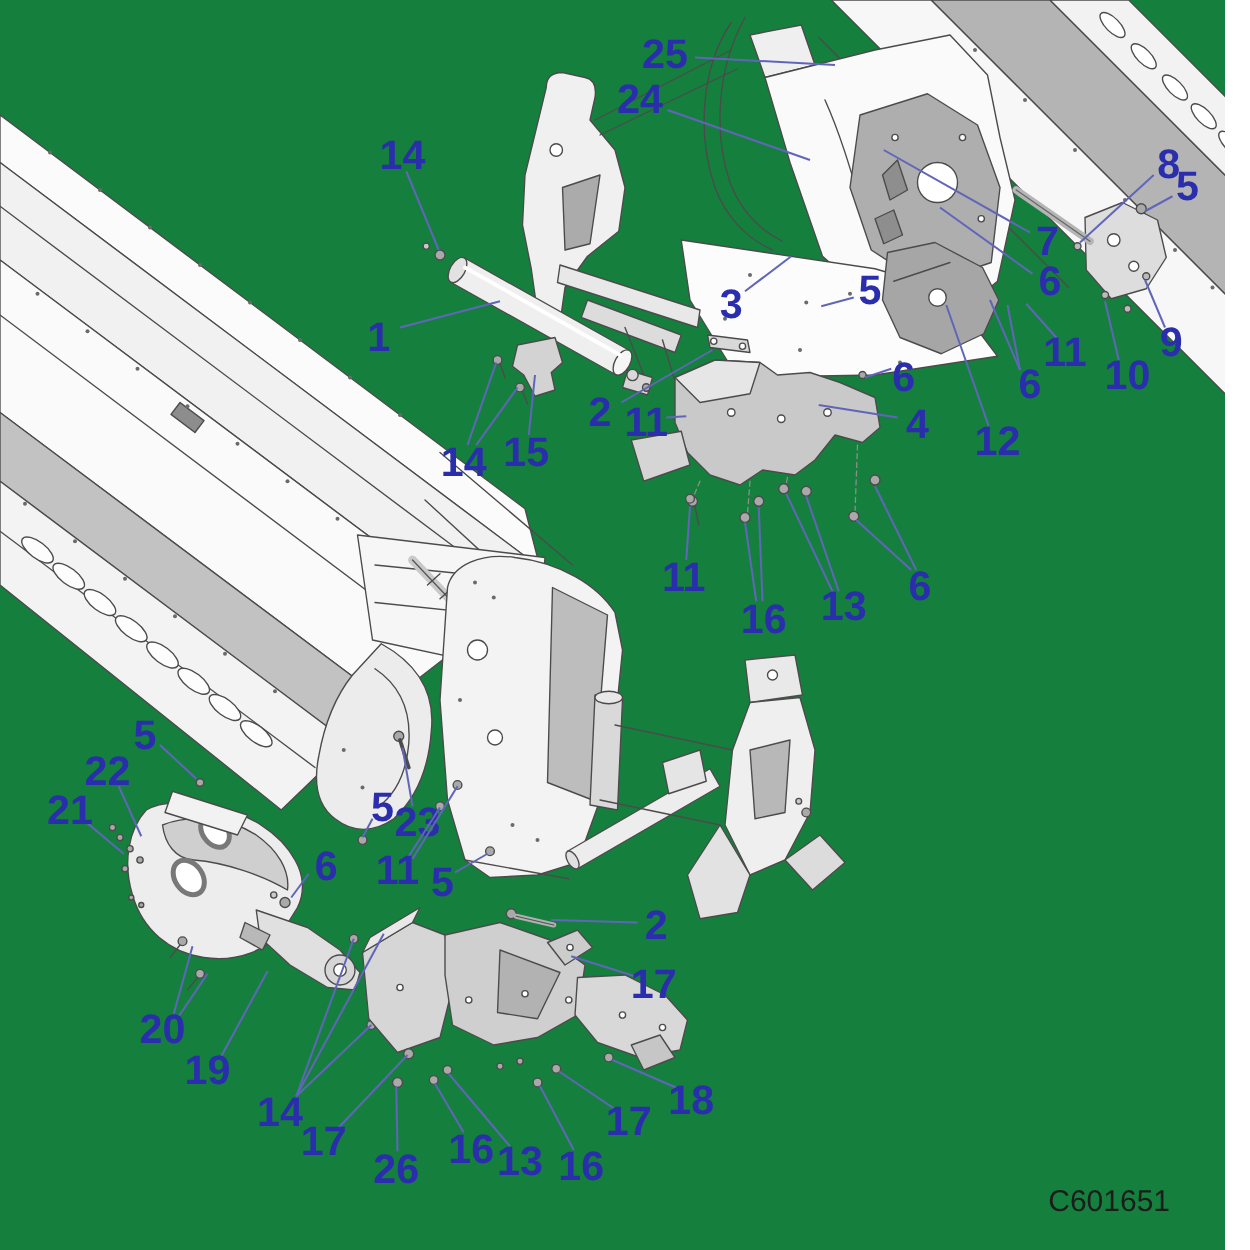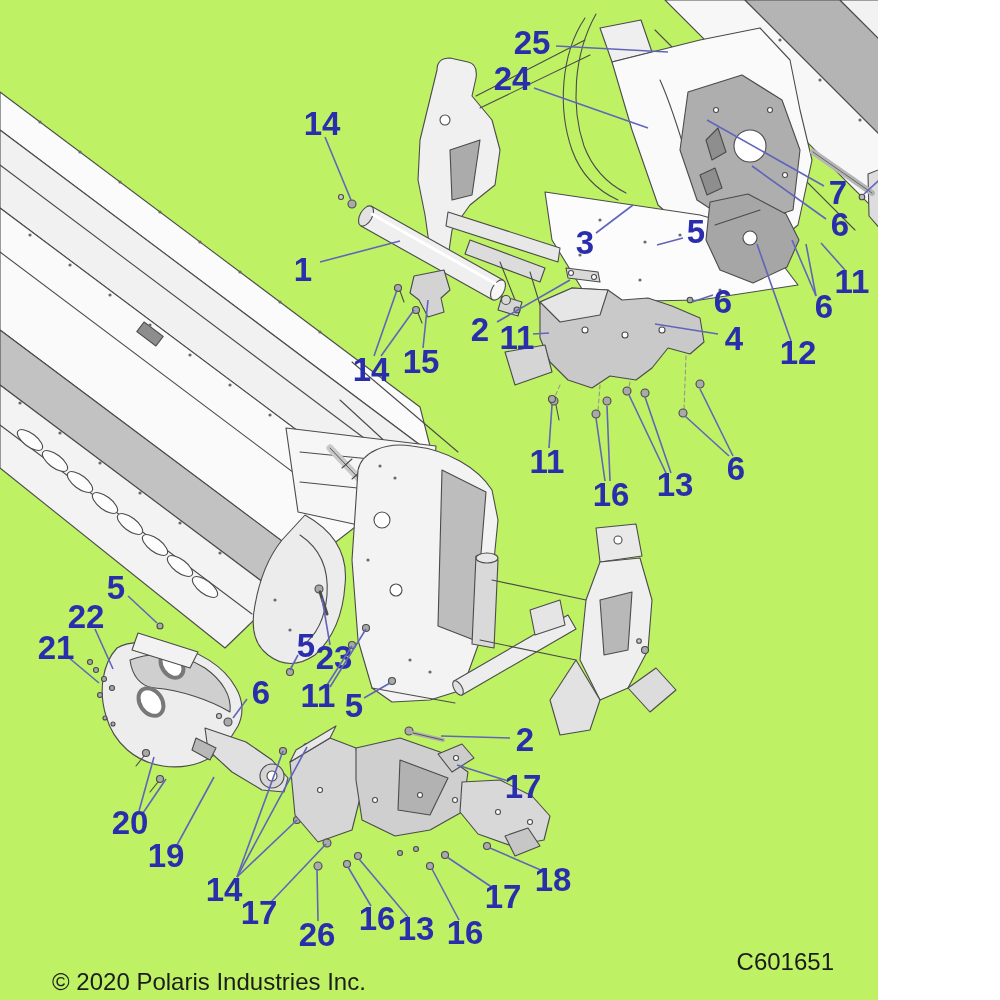--- a/index.html
+++ b/index.html
@@ -1,16 +1,16 @@
 <!DOCTYPE html>
 <html><head>
 <meta charset="utf-8">
 <style>
   html,body{margin:0;padding:0;background:#fff;}
-  #stage{position:relative;width:878px;height:1000px;background:#bef264;overflow:hidden;
+  #stage{position:relative;width:980px;height:1000px;background:#15803d;overflow:hidden;
          font-family:"Liberation Sans", sans-serif;}
   svg{position:absolute;left:0;top:0;}
   .art{stroke:#4b4b4b;stroke-width:1.1;fill:none;stroke-linejoin:round;stroke-linecap:round;}
   .callout{font-family:"Liberation Sans", sans-serif;font-weight:bold;font-size:33px;
            text-anchor:middle;}
   .leader{stroke-width:1.6;fill:none;}
   .dash{stroke:#8f8f8f;stroke-width:1;stroke-dasharray:4 3;fill:none;}
   #footer-left{position:absolute;left:52px;top:968px;font-size:24px;color:#1c1c1c;}
   #footer-right{position:absolute;right:44px;top:948px;font-size:24px;color:#1c1c1c;}
 </style>
@@ -411,15 +411,14 @@
         <text x="503" y="908" class="callout" fill="#2a2eac">17</text>
         <line x1="543" y1="871" x2="490" y2="848" class="leader" stroke="#6165ba"></line>
         <text x="553" y="891" class="callout" fill="#2a2eac">18</text>
         <line x1="510" y1="738" x2="441" y2="736" class="leader" stroke="#6165ba"></line>
         <text x="525" y="751" class="callout" fill="#2a2eac">2</text>
         <line x1="508" y1="781" x2="457" y2="765" class="leader" stroke="#6165ba"></line>
         <text x="523" y="798" class="callout" fill="#2a2eac">17</text>
       </g>
 </svg>
 
-<div id="footer-left">© 2020 Polaris Industries Inc.</div>
 <div id="footer-right">C601651</div>
 </div>
 
 </body></html>

